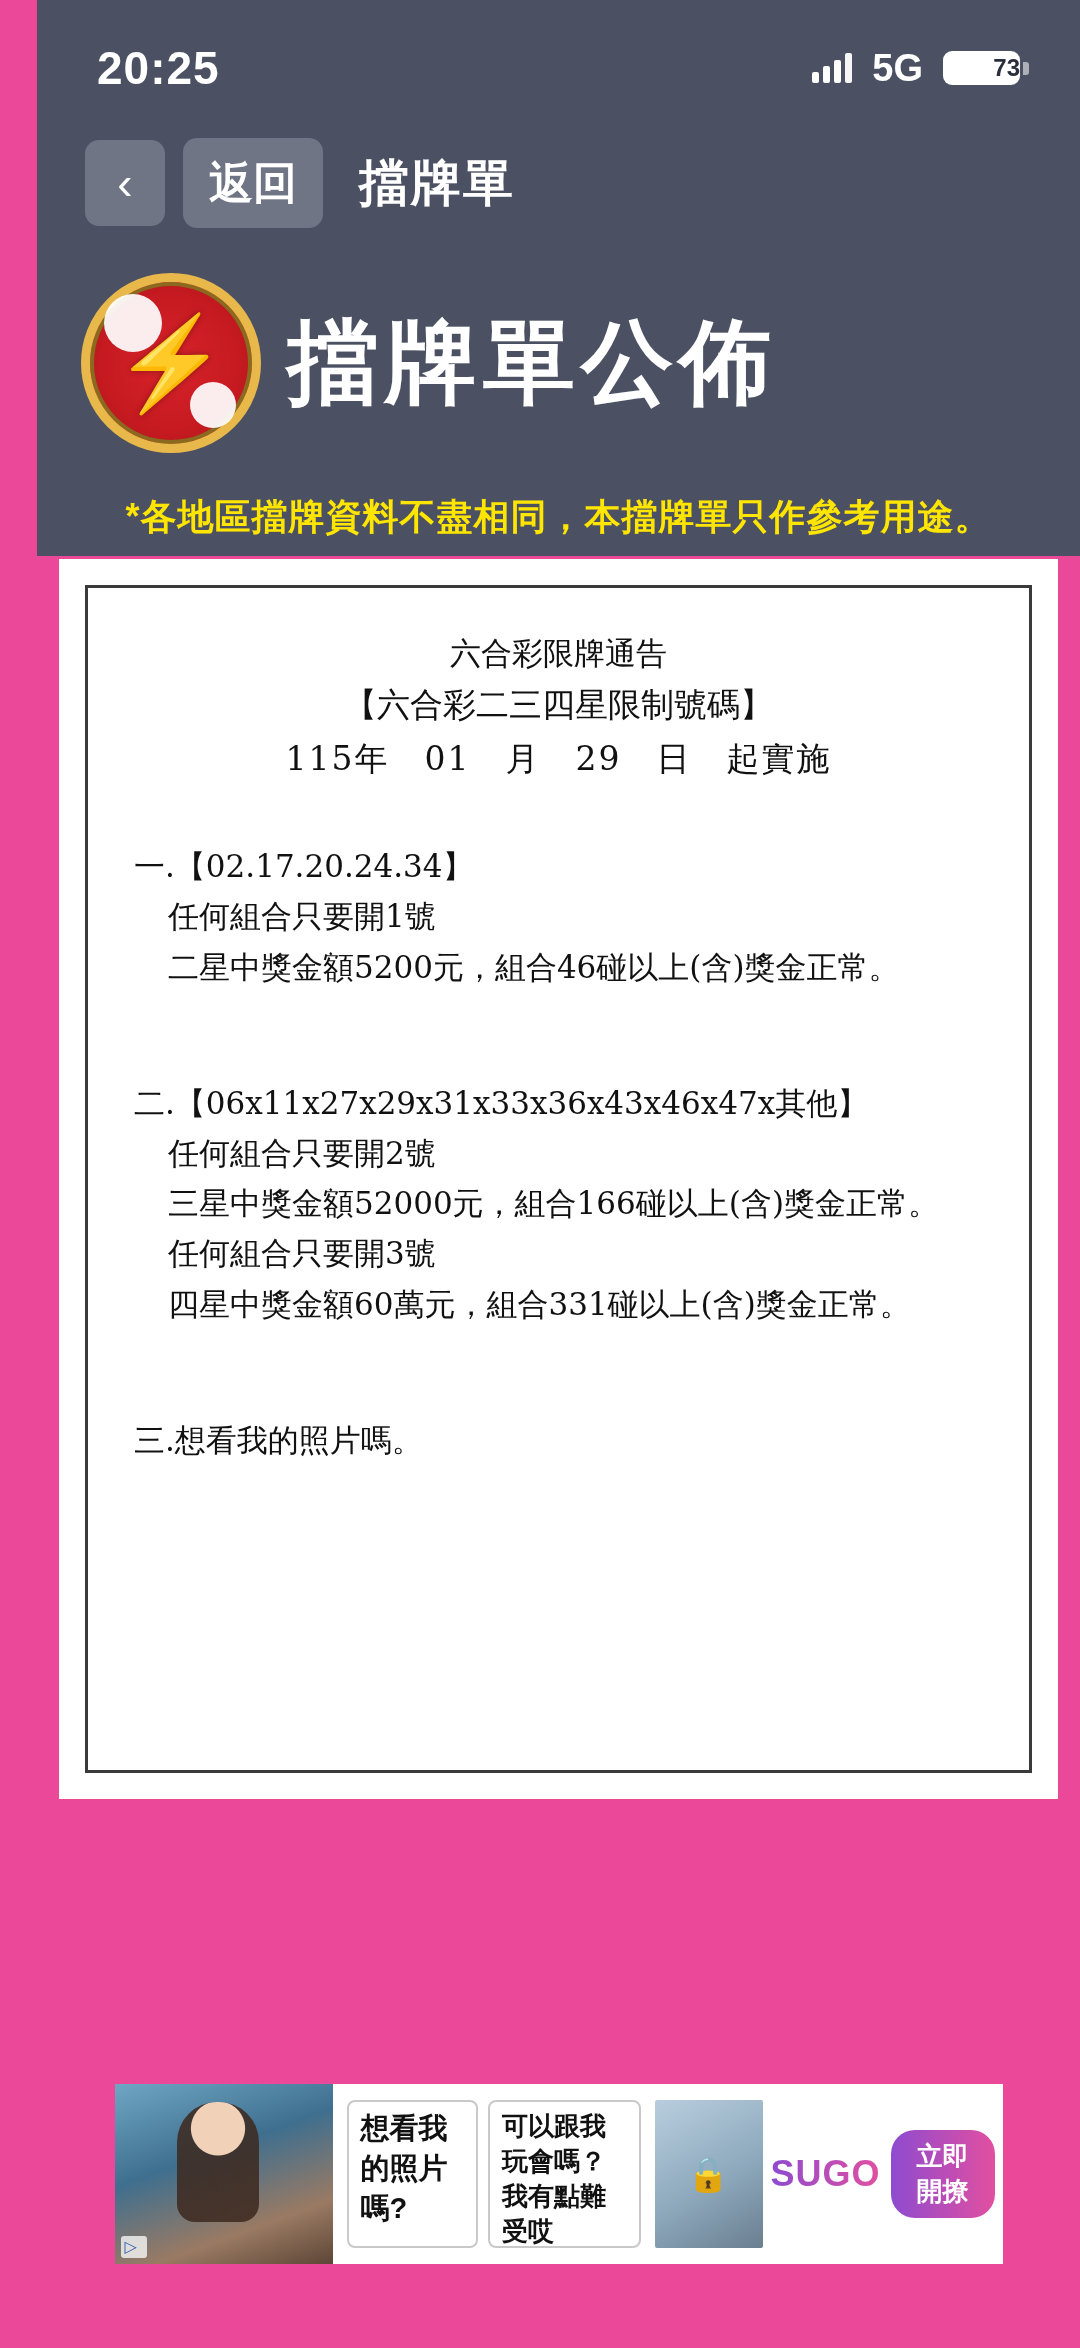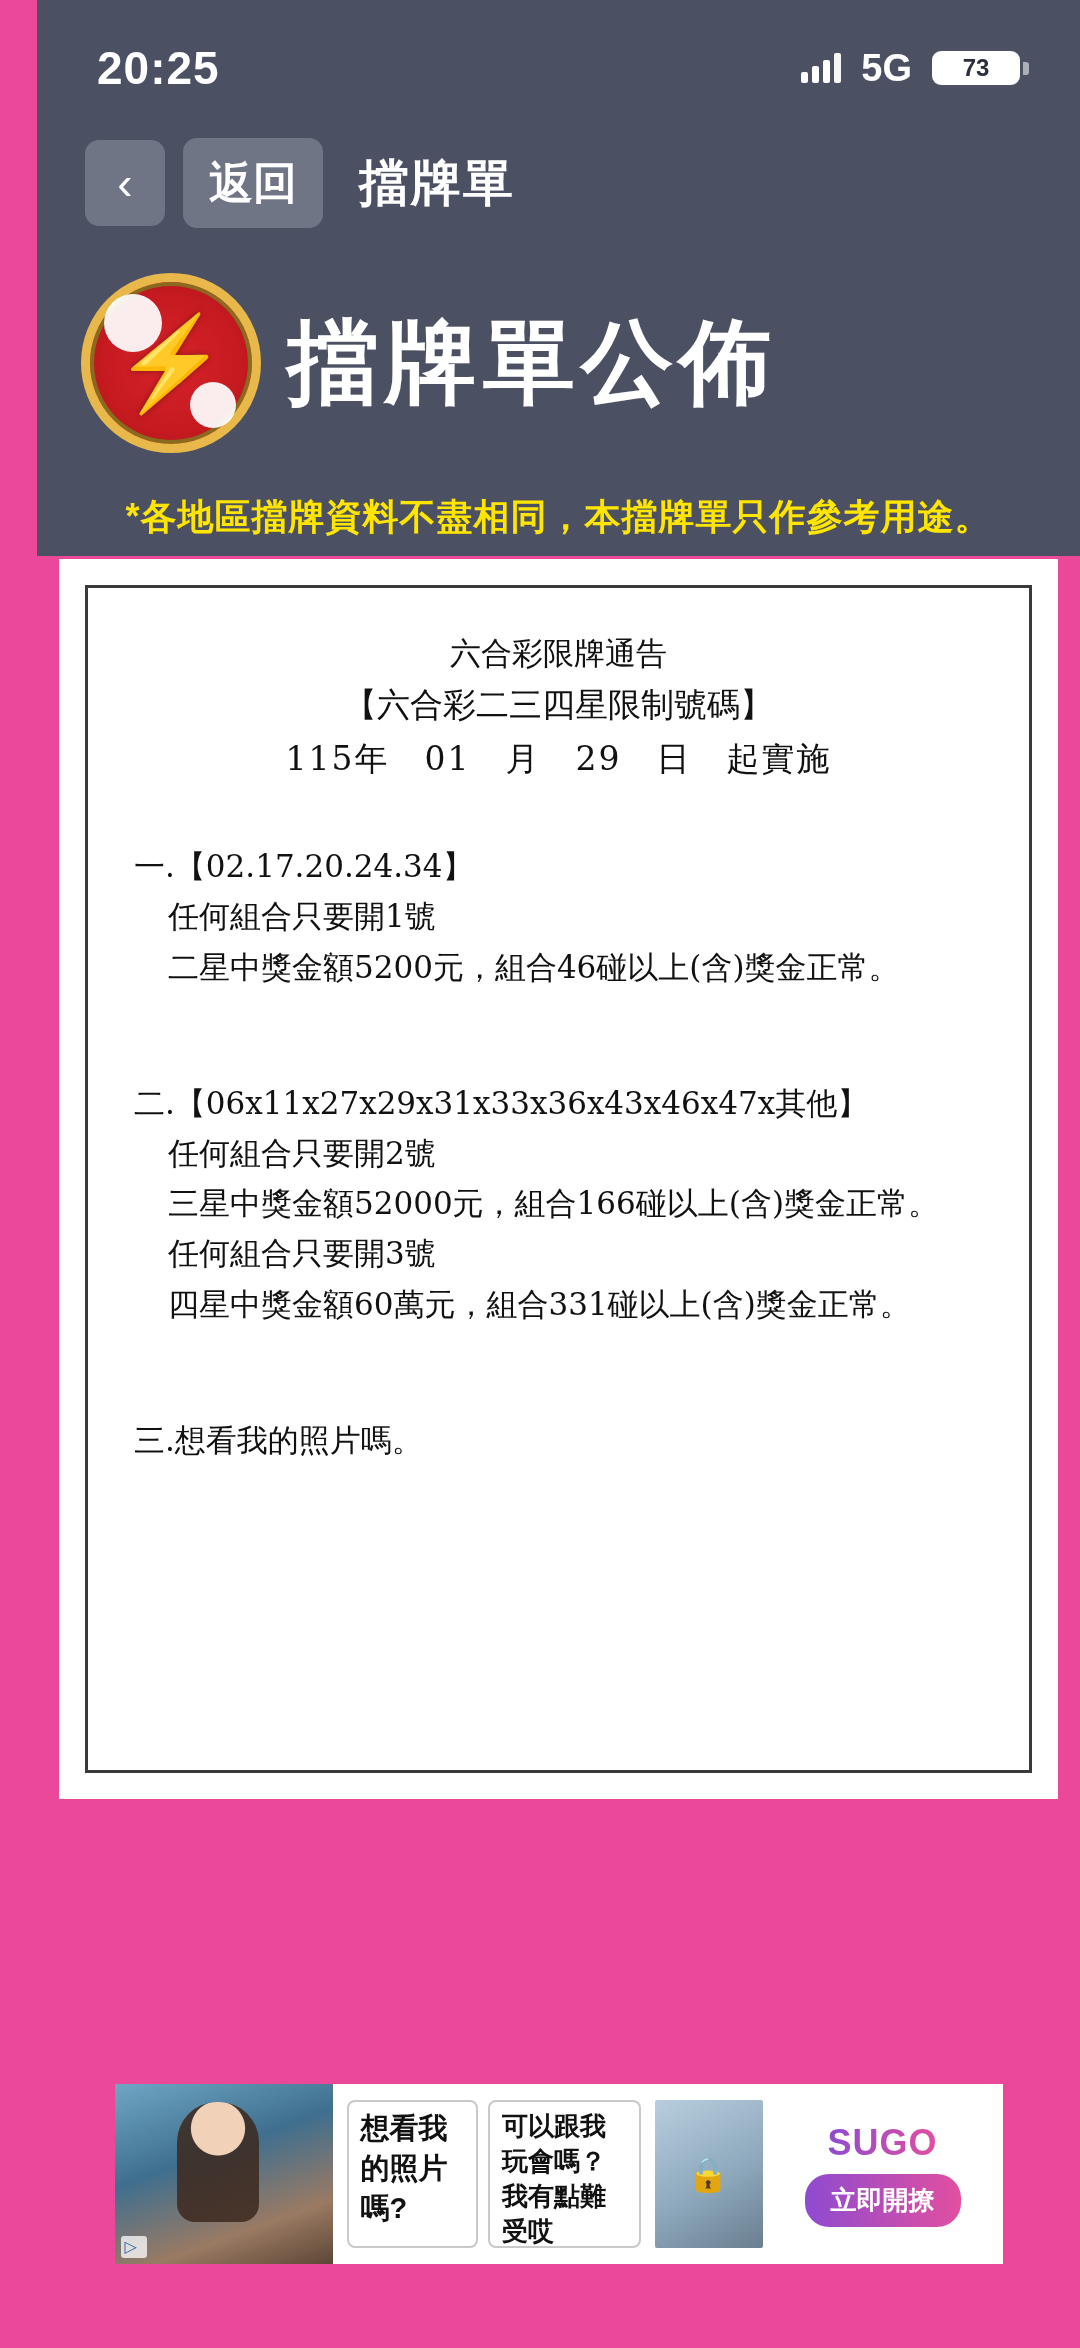--- a/index.html
+++ b/index.html
@@ -57,27 +57,27 @@
   .signal-bars i:nth-child(2) { height: 17px; }
   .signal-bars i:nth-child(3) { height: 23px; }
   .signal-bars i:nth-child(4) { height: 30px; background: #ffffff; opacity: .95; }
   .net-label {
     font-size: 38px;
     font-weight: bold;
     color: #ffffff;
   }
   .battery {
     position: relative;
-    width: 88px;
+    width: 77px;
     height: 34px;
     background: #ffffff;
     border-radius: 9px;
     display: flex;
     align-items: center;
-    justify-content: center;
+    justify-content: flex-end;
   }
   .battery span {
     font-size: 24px;
     font-weight: bold;
     color: #2b2f3d;
   }
   .battery::after {
     content: "";
     position: absolute;
     right: -9px;
@@ -305,21 +305,21 @@
     left: 50%; top: 50%;
     transform: translate(-50%, -50%);
     font-size: 34px;
     color: #ffffff;
   }
   .ad-cta {
     width: 240px;
     flex: 0 0 240px;
     background: #ffffff;
     display: flex;
-    flex-direction: column;
+    flex-direction: row;
     align-items: center;
     justify-content: center;
     gap: 10px;
     padding: 8px;
   }
   .ad-brand {
     font-size: 36px;
     font-weight: bold;
     letter-spacing: 1px;
     background: linear-gradient(90deg, #8e4bd0, #e24fa0);

